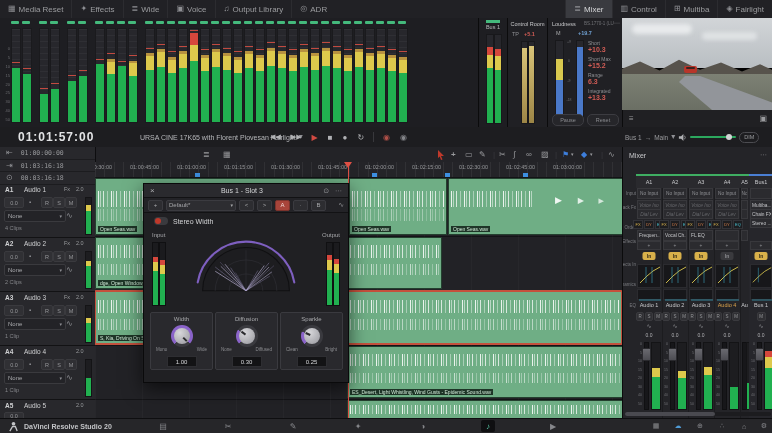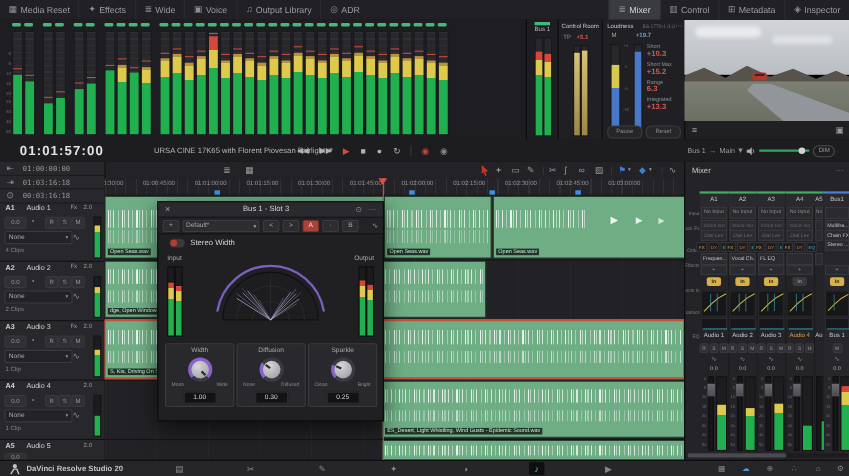--- a/index.html
+++ b/index.html
@@ -142,25 +142,25 @@
       <div class="tbbtn rt active">
           <span class="ic">≣</span>
           <span>Mixer</span>
         </div>
       <div class="tbbtn rt">
           <span class="ic">▥</span>
           <span>Control</span>
         </div>
       <div class="tbbtn rt">
           <span class="ic">⊞</span>
-          <span>Metadata</span>
+          <span>Multiba</span>
         </div>
       <div class="tbbtn rt">
           <span class="ic">◈</span>
-          <span>Inspector</span>
+          <span>Fairlight</span>
         </div>
     </div>
   </div>
 
   <div id="meterpanel" class="ab">
     <div id="bankscale" class="ab fscale">
         <span>0</span>
         <span>5</span>
         <span>10</span>
         <span>15</span>

